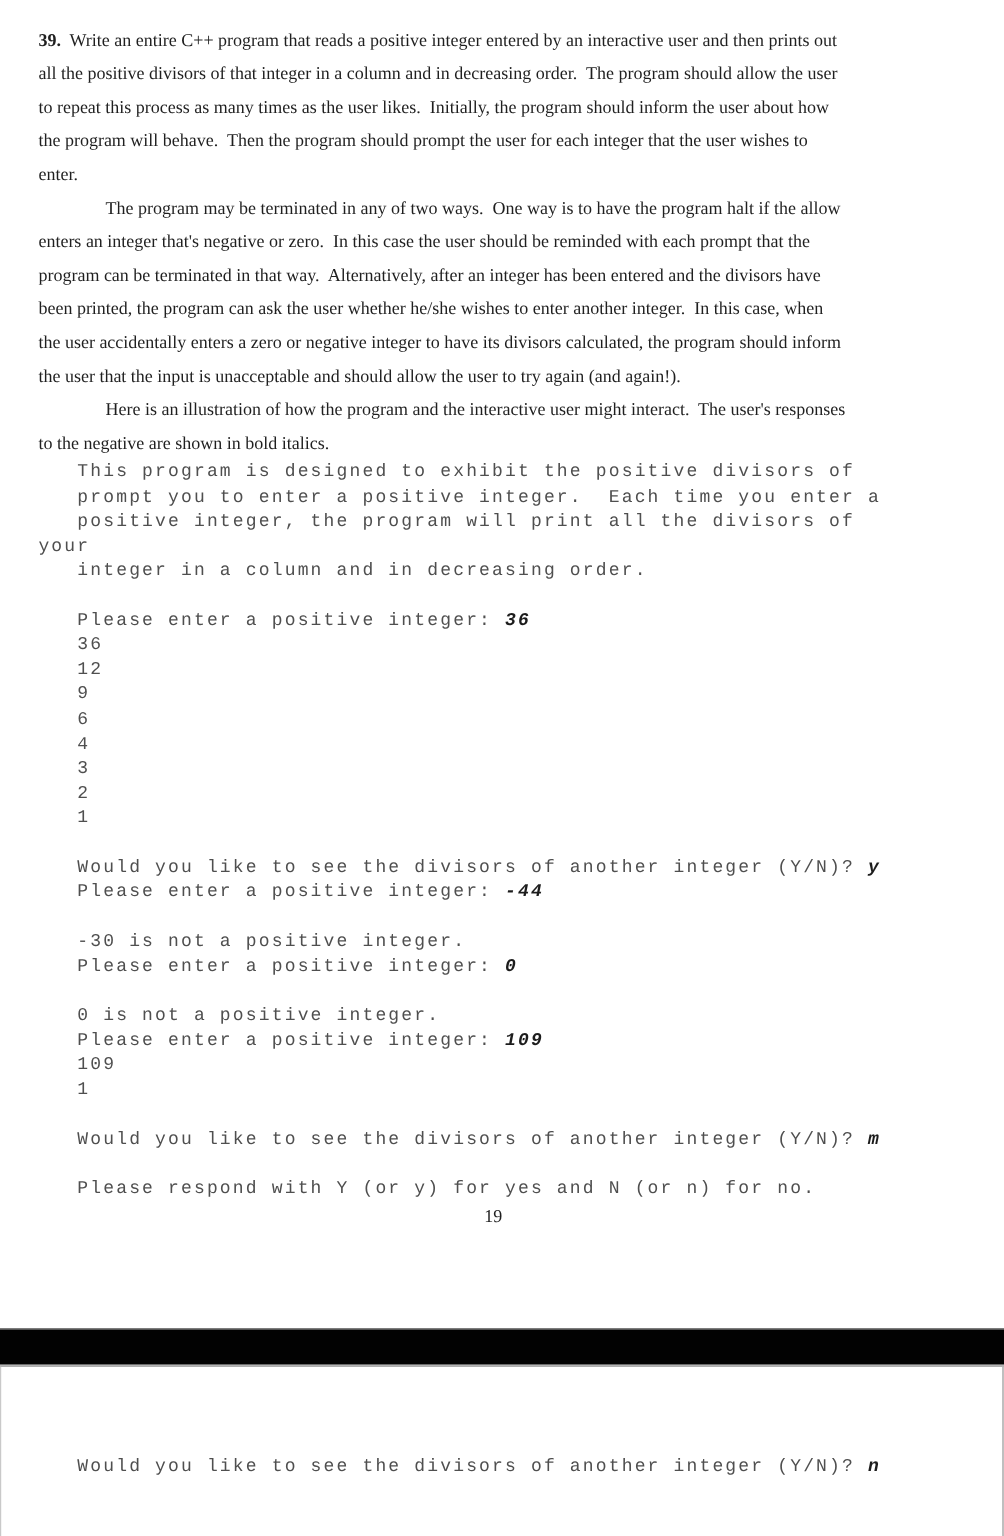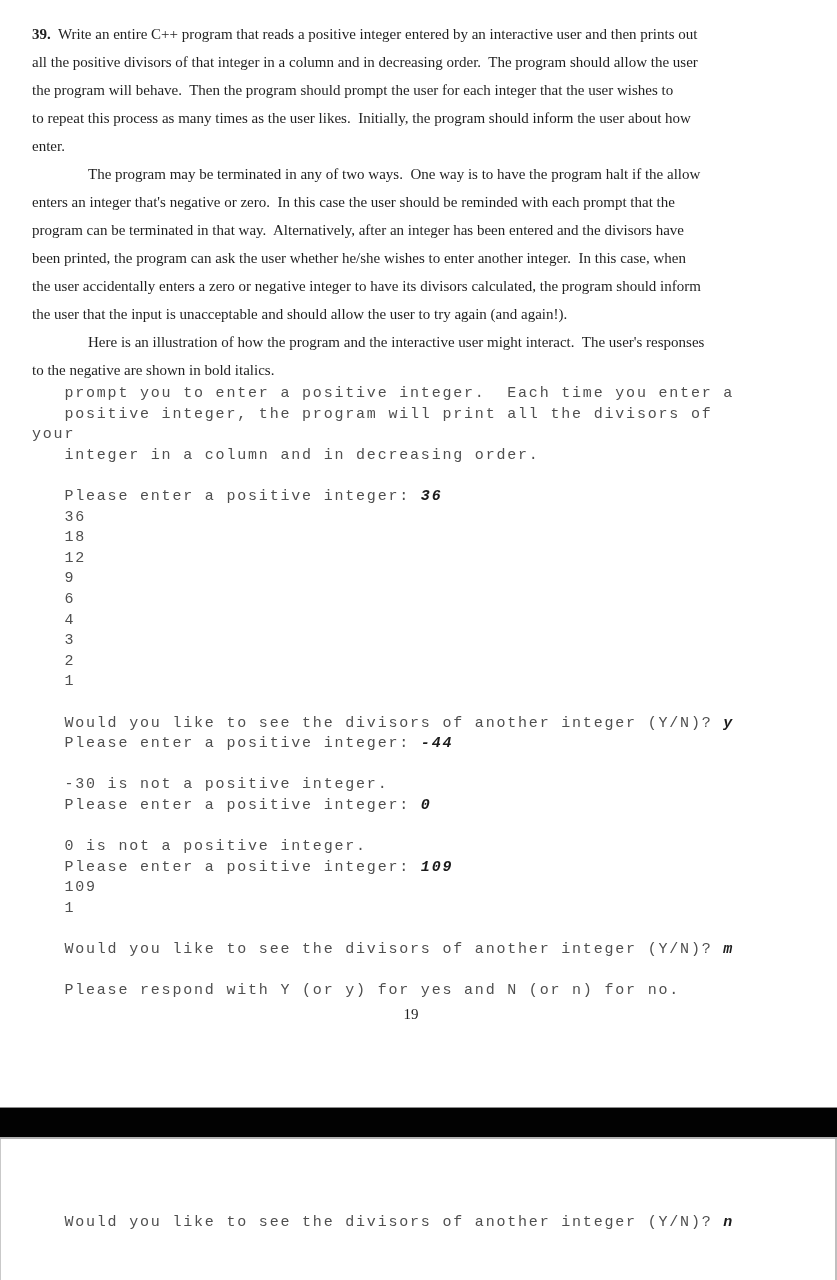--- a/index.html
+++ b/index.html
@@ -75,48 +75,48 @@
 </style>
 </head>
 <body>
 
 <div class="page">
   <div class="content">
 
     <div class="para">
         <div class="line"><span class="prob-num">39.</span><span>  Write an entire C++ program that reads a positive integer entered by an interactive user and then prints out</span></div>
         <div class="line"><span>all the positive divisors of that integer in a column and in decreasing order.  The program should allow the user</span></div>
+        <div class="line"><span>to repeat this process as many times as the user likes.  Initially, the program should inform the user about how</span></div>
         <div class="line"><span>the program will behave.  Then the program should prompt the user for each integer that the user wishes to</span></div>
-        <div class="line"><span>to repeat this process as many times as the user likes.  Initially, the program should inform the user about how</span></div>
         <div class="line"><span>enter.</span></div>
       </div>
 
     <div class="para indent-first">
         <div class="line"><span>The program may be terminated in any of two ways.  One way is to have the program halt if the allow</span></div>
         <div class="line"><span>enters an integer that's negative or zero.  In this case the user should be reminded with each prompt that the</span></div>
         <div class="line"><span>program can be terminated in that way.  Alternatively, after an integer has been entered and the divisors have</span></div>
         <div class="line"><span>been printed, the program can ask the user whether he/she wishes to enter another integer.  In this case, when</span></div>
         <div class="line"><span>the user accidentally enters a zero or negative integer to have its divisors calculated, the program should inform</span></div>
         <div class="line"><span>the user that the input is unacceptable and should allow the user to try again (and again!).</span></div>
       </div>
 
     <div class="para indent-first">
         <div class="line"><span>Here is an illustration of how the program and the interactive user might interact.  The user's responses</span></div>
         <div class="line"><span>to the negative are shown in bold italics.</span></div>
       </div>
 
     <div class="console">
+        <div class="line"><span>   This program is designed to exhibit the positive divisors of</span></div>
         <div class="line"><span>   prompt you to enter a positive integer.  Each time you enter a</span></div>
         <div class="line"><span>   positive integer, the program will print all the divisors of</span></div>
         <div class="line"><span>your</span></div>
         <div class="line"><span>   integer in a column and in decreasing order.</span></div>
         <div class="line">&nbsp;</div>
         <div class="line"><span>   Please enter a positive integer: </span><span class="user-input">36</span></div>
         <div class="line"><span>   36</span></div>
-        <div class="line"><span>   18</span></div>
         <div class="line"><span>   12</span></div>
         <div class="line"><span>   9</span></div>
         <div class="line"><span>   6</span></div>
         <div class="line"><span>   4</span></div>
         <div class="line"><span>   3</span></div>
         <div class="line"><span>   2</span></div>
         <div class="line"><span>   1</span></div>
         <div class="line">&nbsp;</div>
         <div class="line"><span>   Would you like to see the divisors of another integer (Y/N)? </span><span class="user-input">y</span></div>
         <div class="line"><span>   Please enter a positive integer: </span><span class="user-input">-44</span></div>

